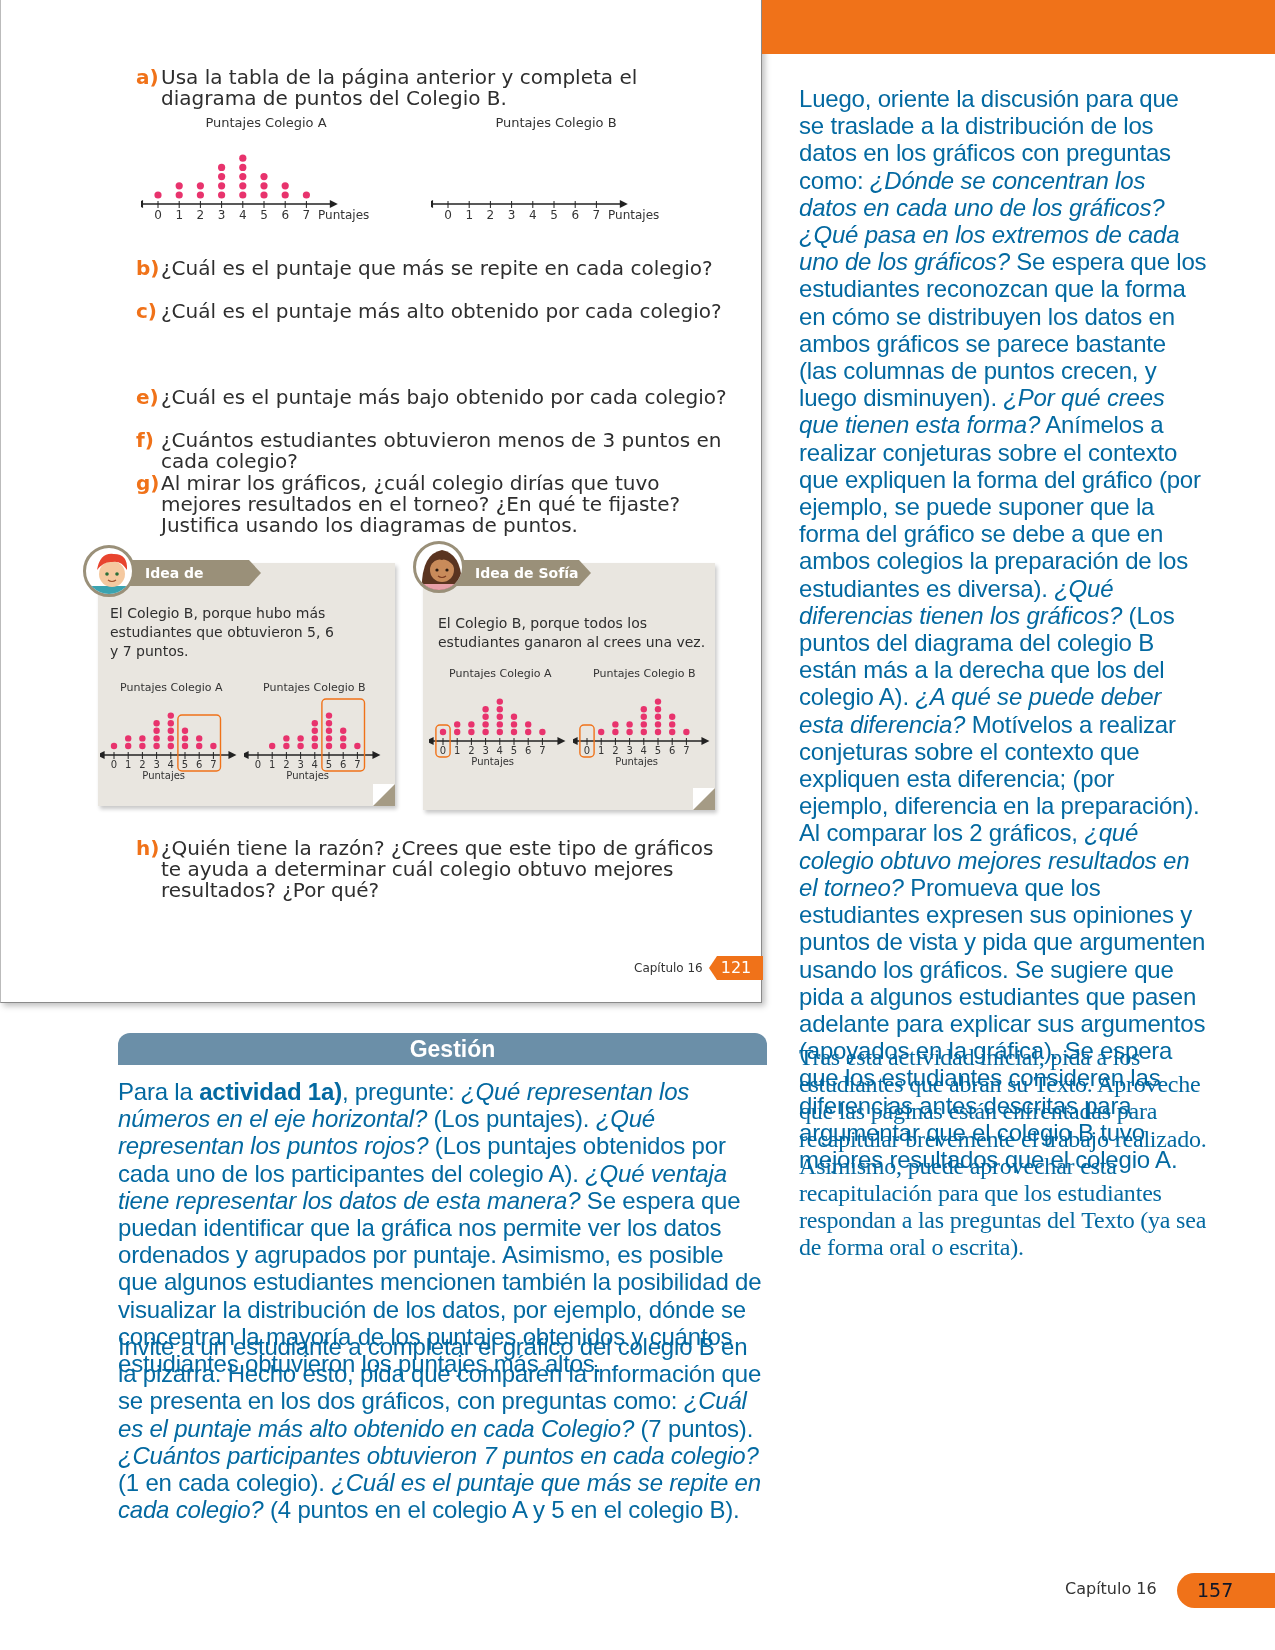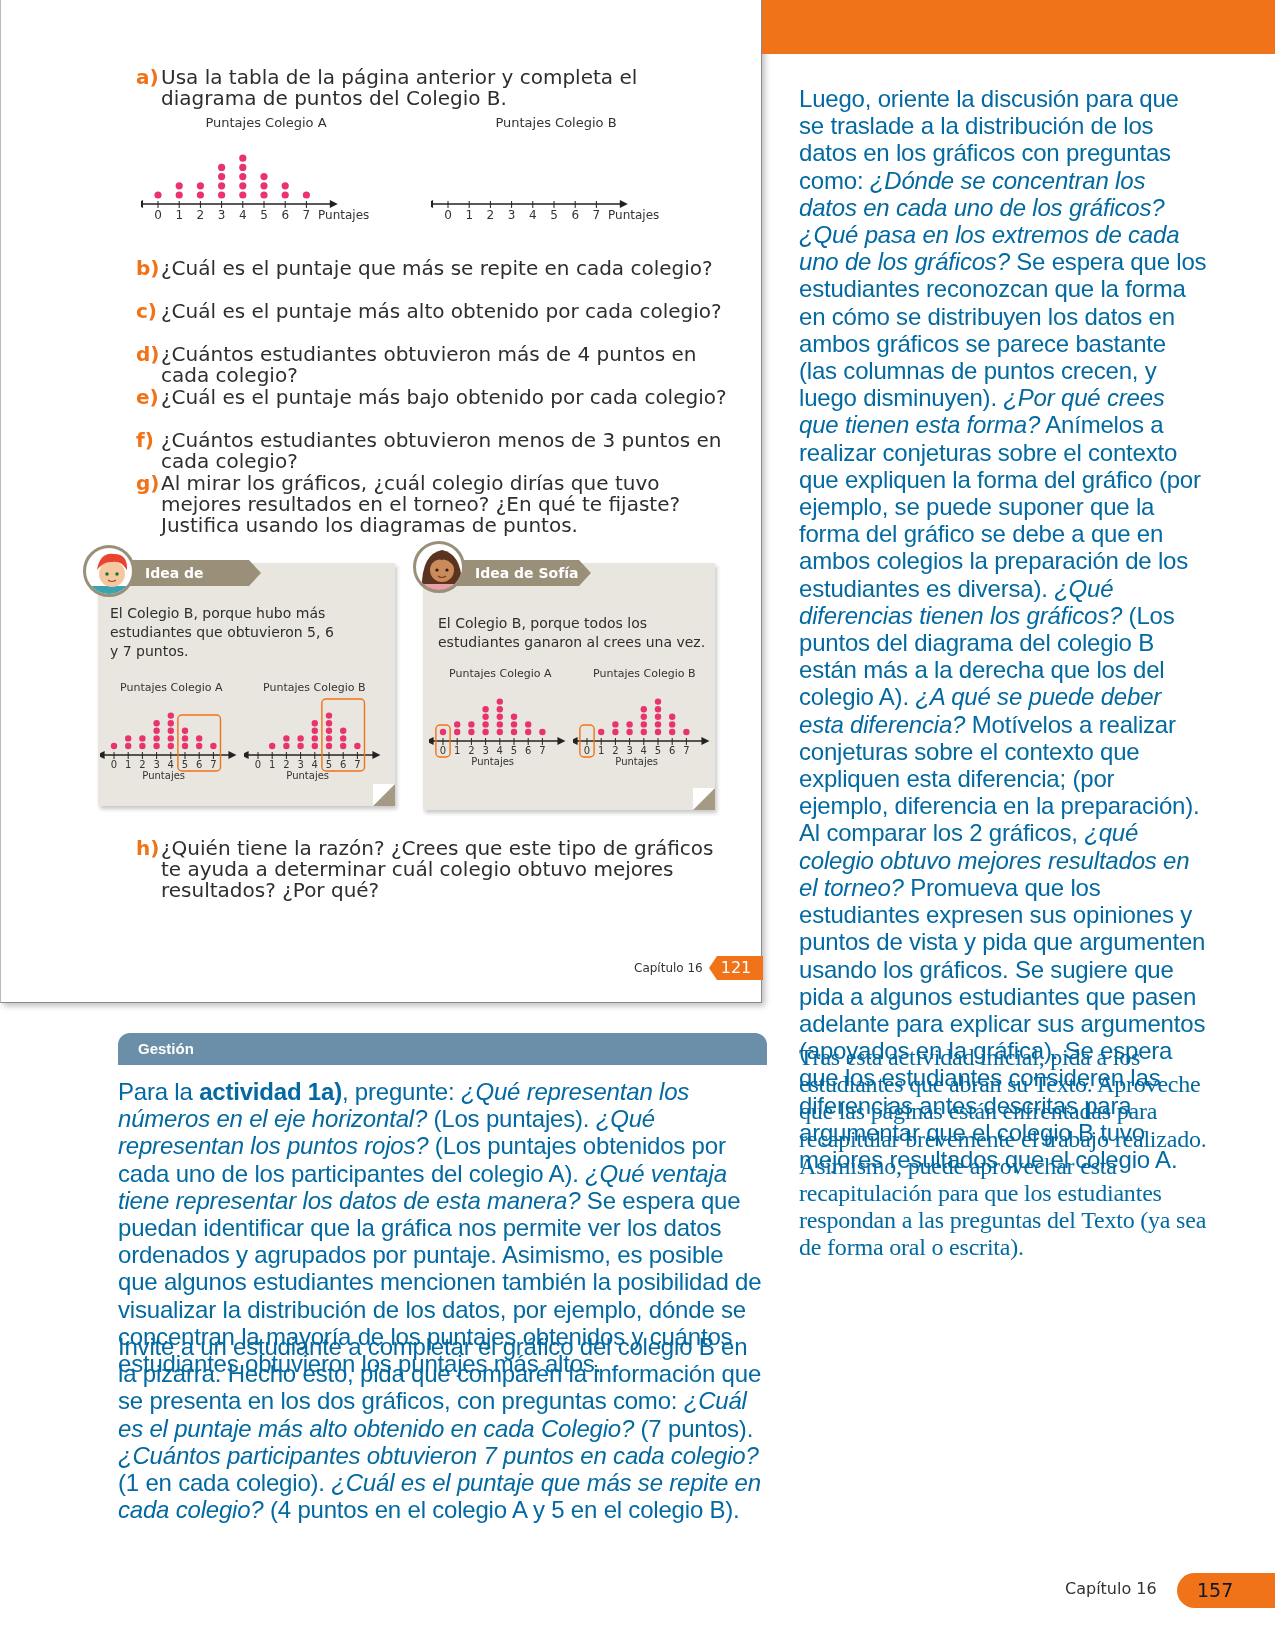--- a/index.html
+++ b/index.html
@@ -38,21 +38,21 @@
   .pagetag { position: absolute; background: #f07219; color: #fff; font-size: 16px; text-align: center;
     clip-path: polygon(8px 0, 100% 0, 100% 100%, 8px 100%, 0 50%); }
 
   
   #orange-band { position: absolute; left: 762px; top: 0; width: 513px; height: 54px; background: #f07219; }
   .guide { position: absolute; font-family: "Liberation Sans", sans-serif; font-size: 24px; line-height: 27.2px; color: #0369a1; letter-spacing: -0.2px; }
   .guide i { font-style: italic; }
   #gestion-bar {
     position: absolute; left: 118px; top: 1033px; width: 649px; height: 32px; background: #6b8fa8;
     border-radius: 12px 12px 0 0; color: #fff; font-family: "Liberation Sans", sans-serif; font-weight: bold;
-    font-size: 15px; line-height: 32px; padding-left: 20px;
+    font-size: 23px; text-align: center; line-height: 32px; padding-left: 20px;
   }
   .bottom-chap { position: absolute; left: 1065px; top: 1579px; font-size: 16px; color: #333; }
   .bottom-tag { position: absolute; left: 1177px; top: 1573px; width: 98px; height: 35px; background: #f07219; border-radius: 18px 0 0 18px; color: #0f172a; font-size: 19px; line-height: 35px; padding-left: 20px; }
 </style>
 </head>
 <body>
 
 <div id="student-page">
 
   <div class="q" style="top:67px">
@@ -125,23 +125,20 @@
       <line x1="165.4" y1="61" x2="165.4" y2="68" stroke="#222" stroke-width="1"></line>
       <text x="165.4" y="79" font-size="12" text-anchor="middle" fill="#333">7</text>
       <text x="177.06" y="79" font-size="12" fill="#333">Puntajes</text>
     </svg>
 
   <div class="q" style="top:258px">
     <span class="lbl">b)</span><span class="txt">¿Cuál es el puntaje que más se repite en cada colegio?</span>
   </div>
   <div class="q" style="top:301px">
     <span class="lbl">c)</span><span class="txt">¿Cuál es el puntaje más alto obtenido por cada colegio?</span>
-  </div>
-  <div class="q" style="top:344px">
-    <span class="lbl">d)</span><span class="txt">¿Cuántos estudiantes obtuvieron más de 4 puntos en cada colegio?</span>
   </div>
   <div class="q" style="top:387px">
     <span class="lbl">e)</span><span class="txt">¿Cuál es el puntaje más bajo obtenido por cada colegio?</span>
   </div>
   <div class="q" style="top:430px">
     <span class="lbl">f)</span><span class="txt">¿Cuántos estudiantes obtuvieron menos de 3 puntos en cada colegio?</span>
   </div>
   <div class="q" style="top:473px">
     <span class="lbl">g)</span><span class="txt">Al mirar los gráficos, ¿cuál colegio dirías que tuvo mejores resultados en el torneo? ¿En qué te fijaste? Justifica usando los diagramas de puntos.</span>
   </div>

